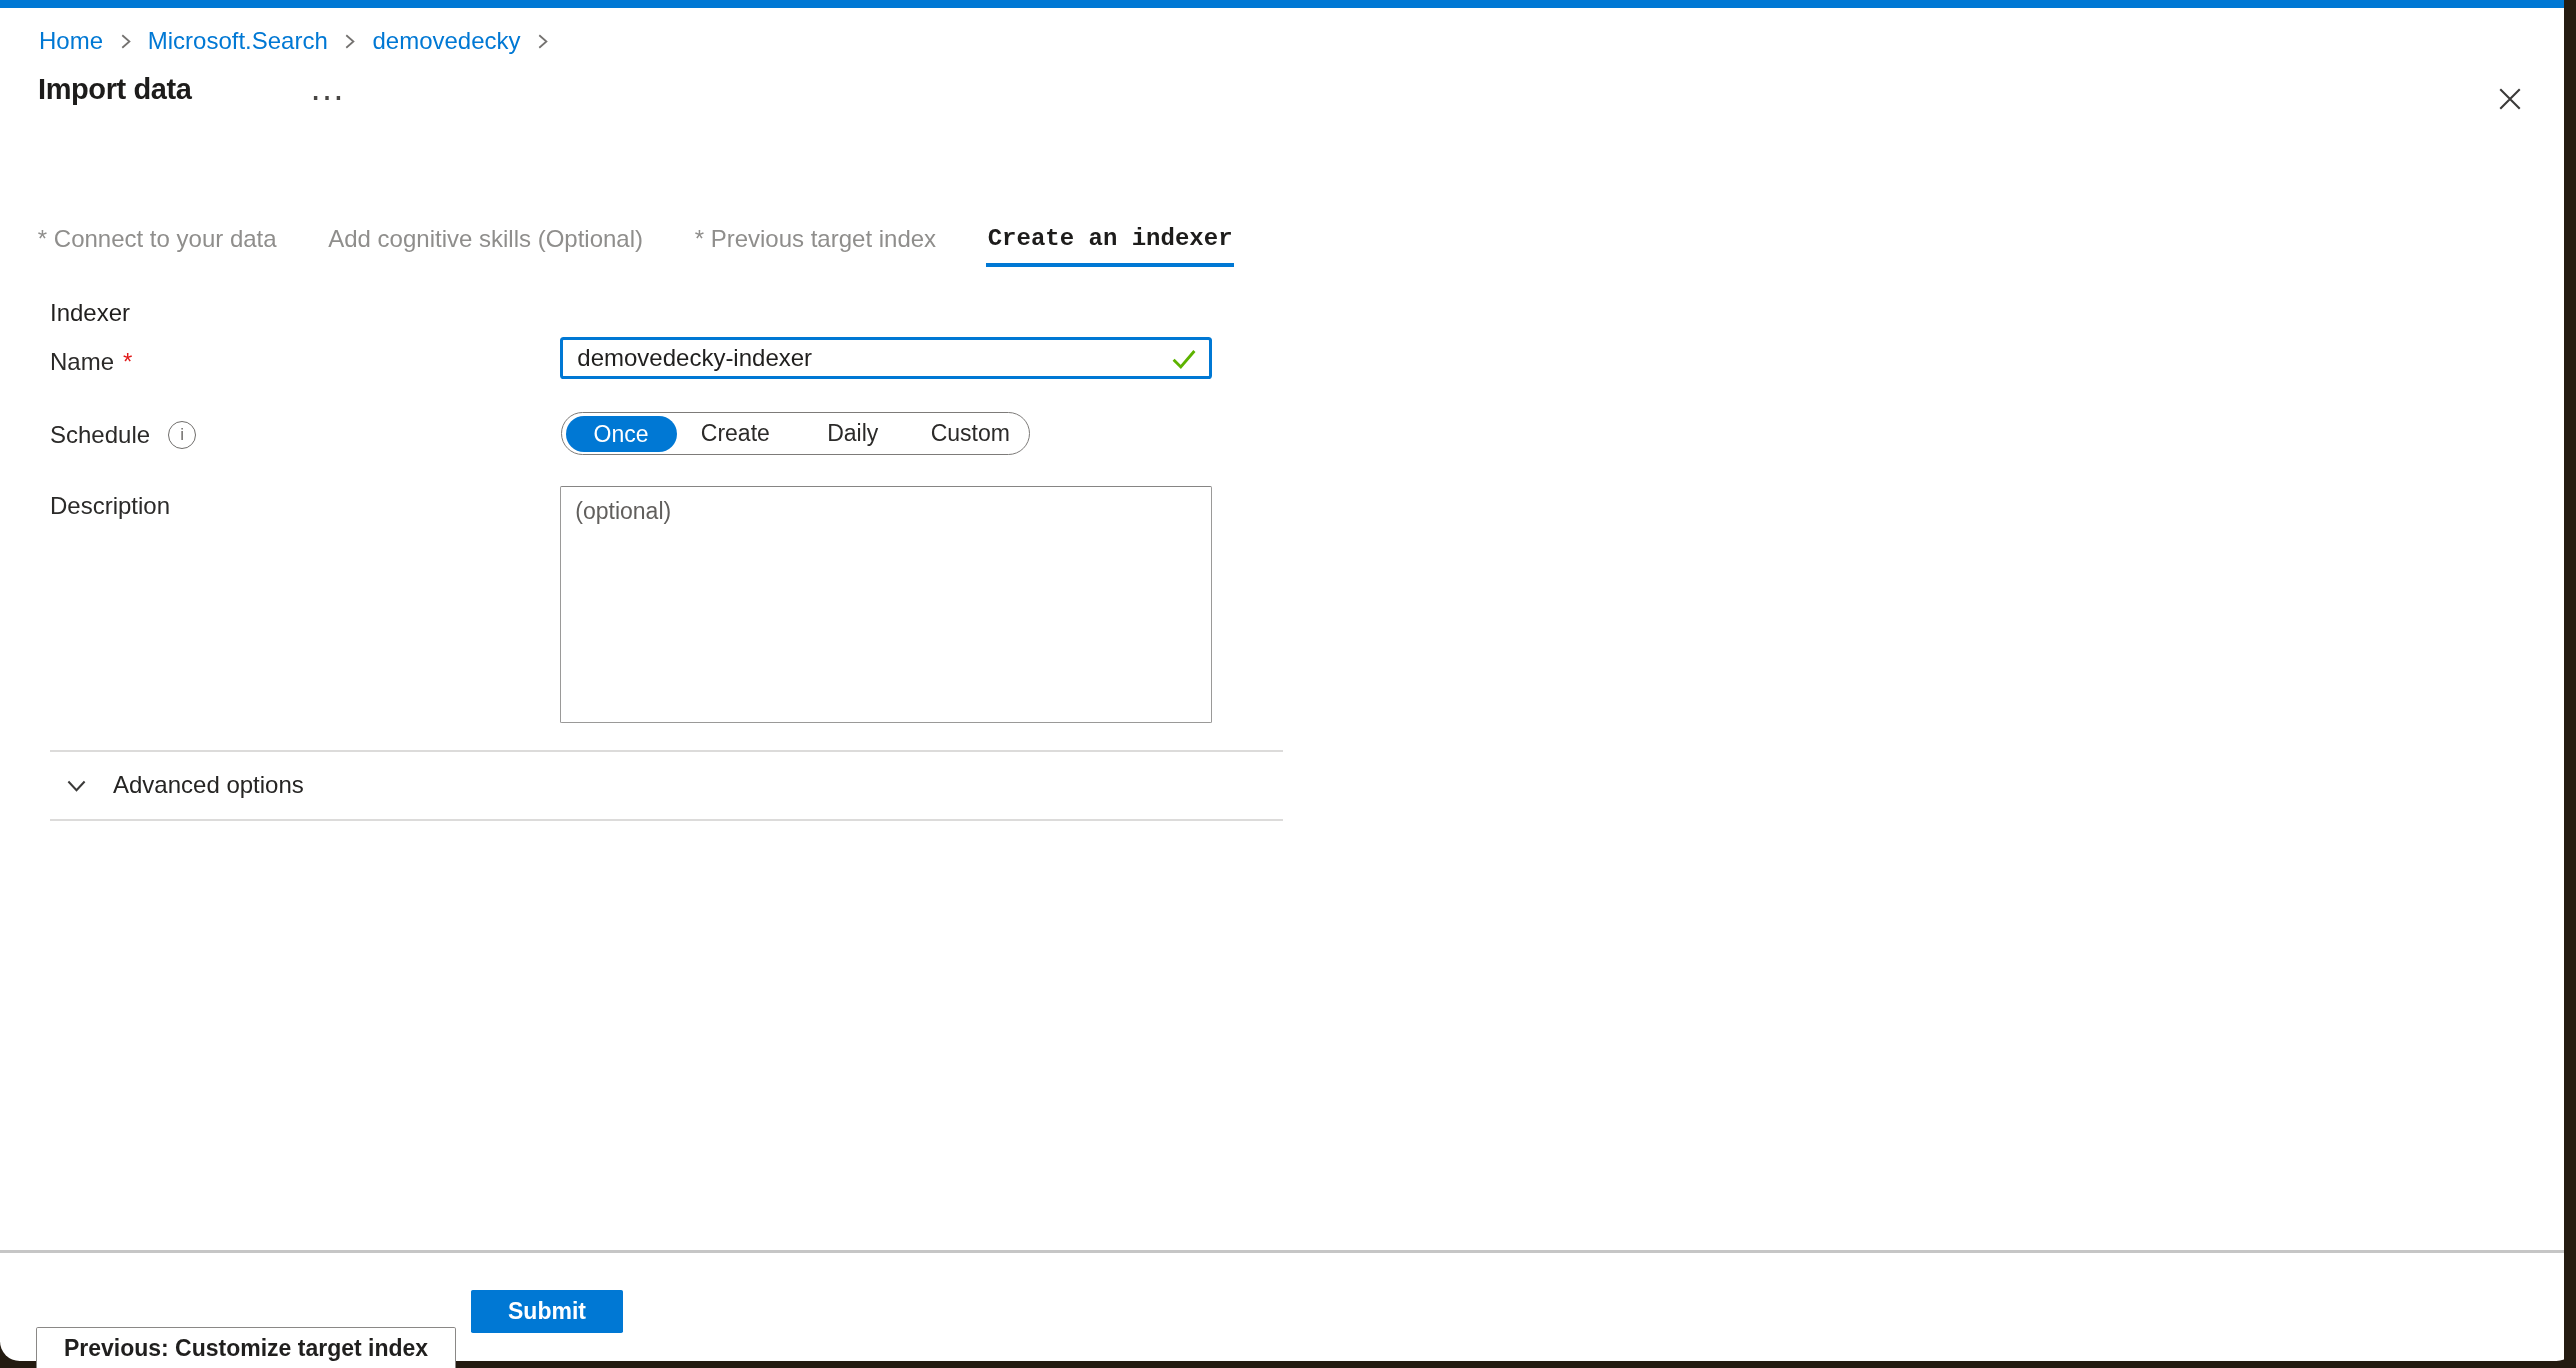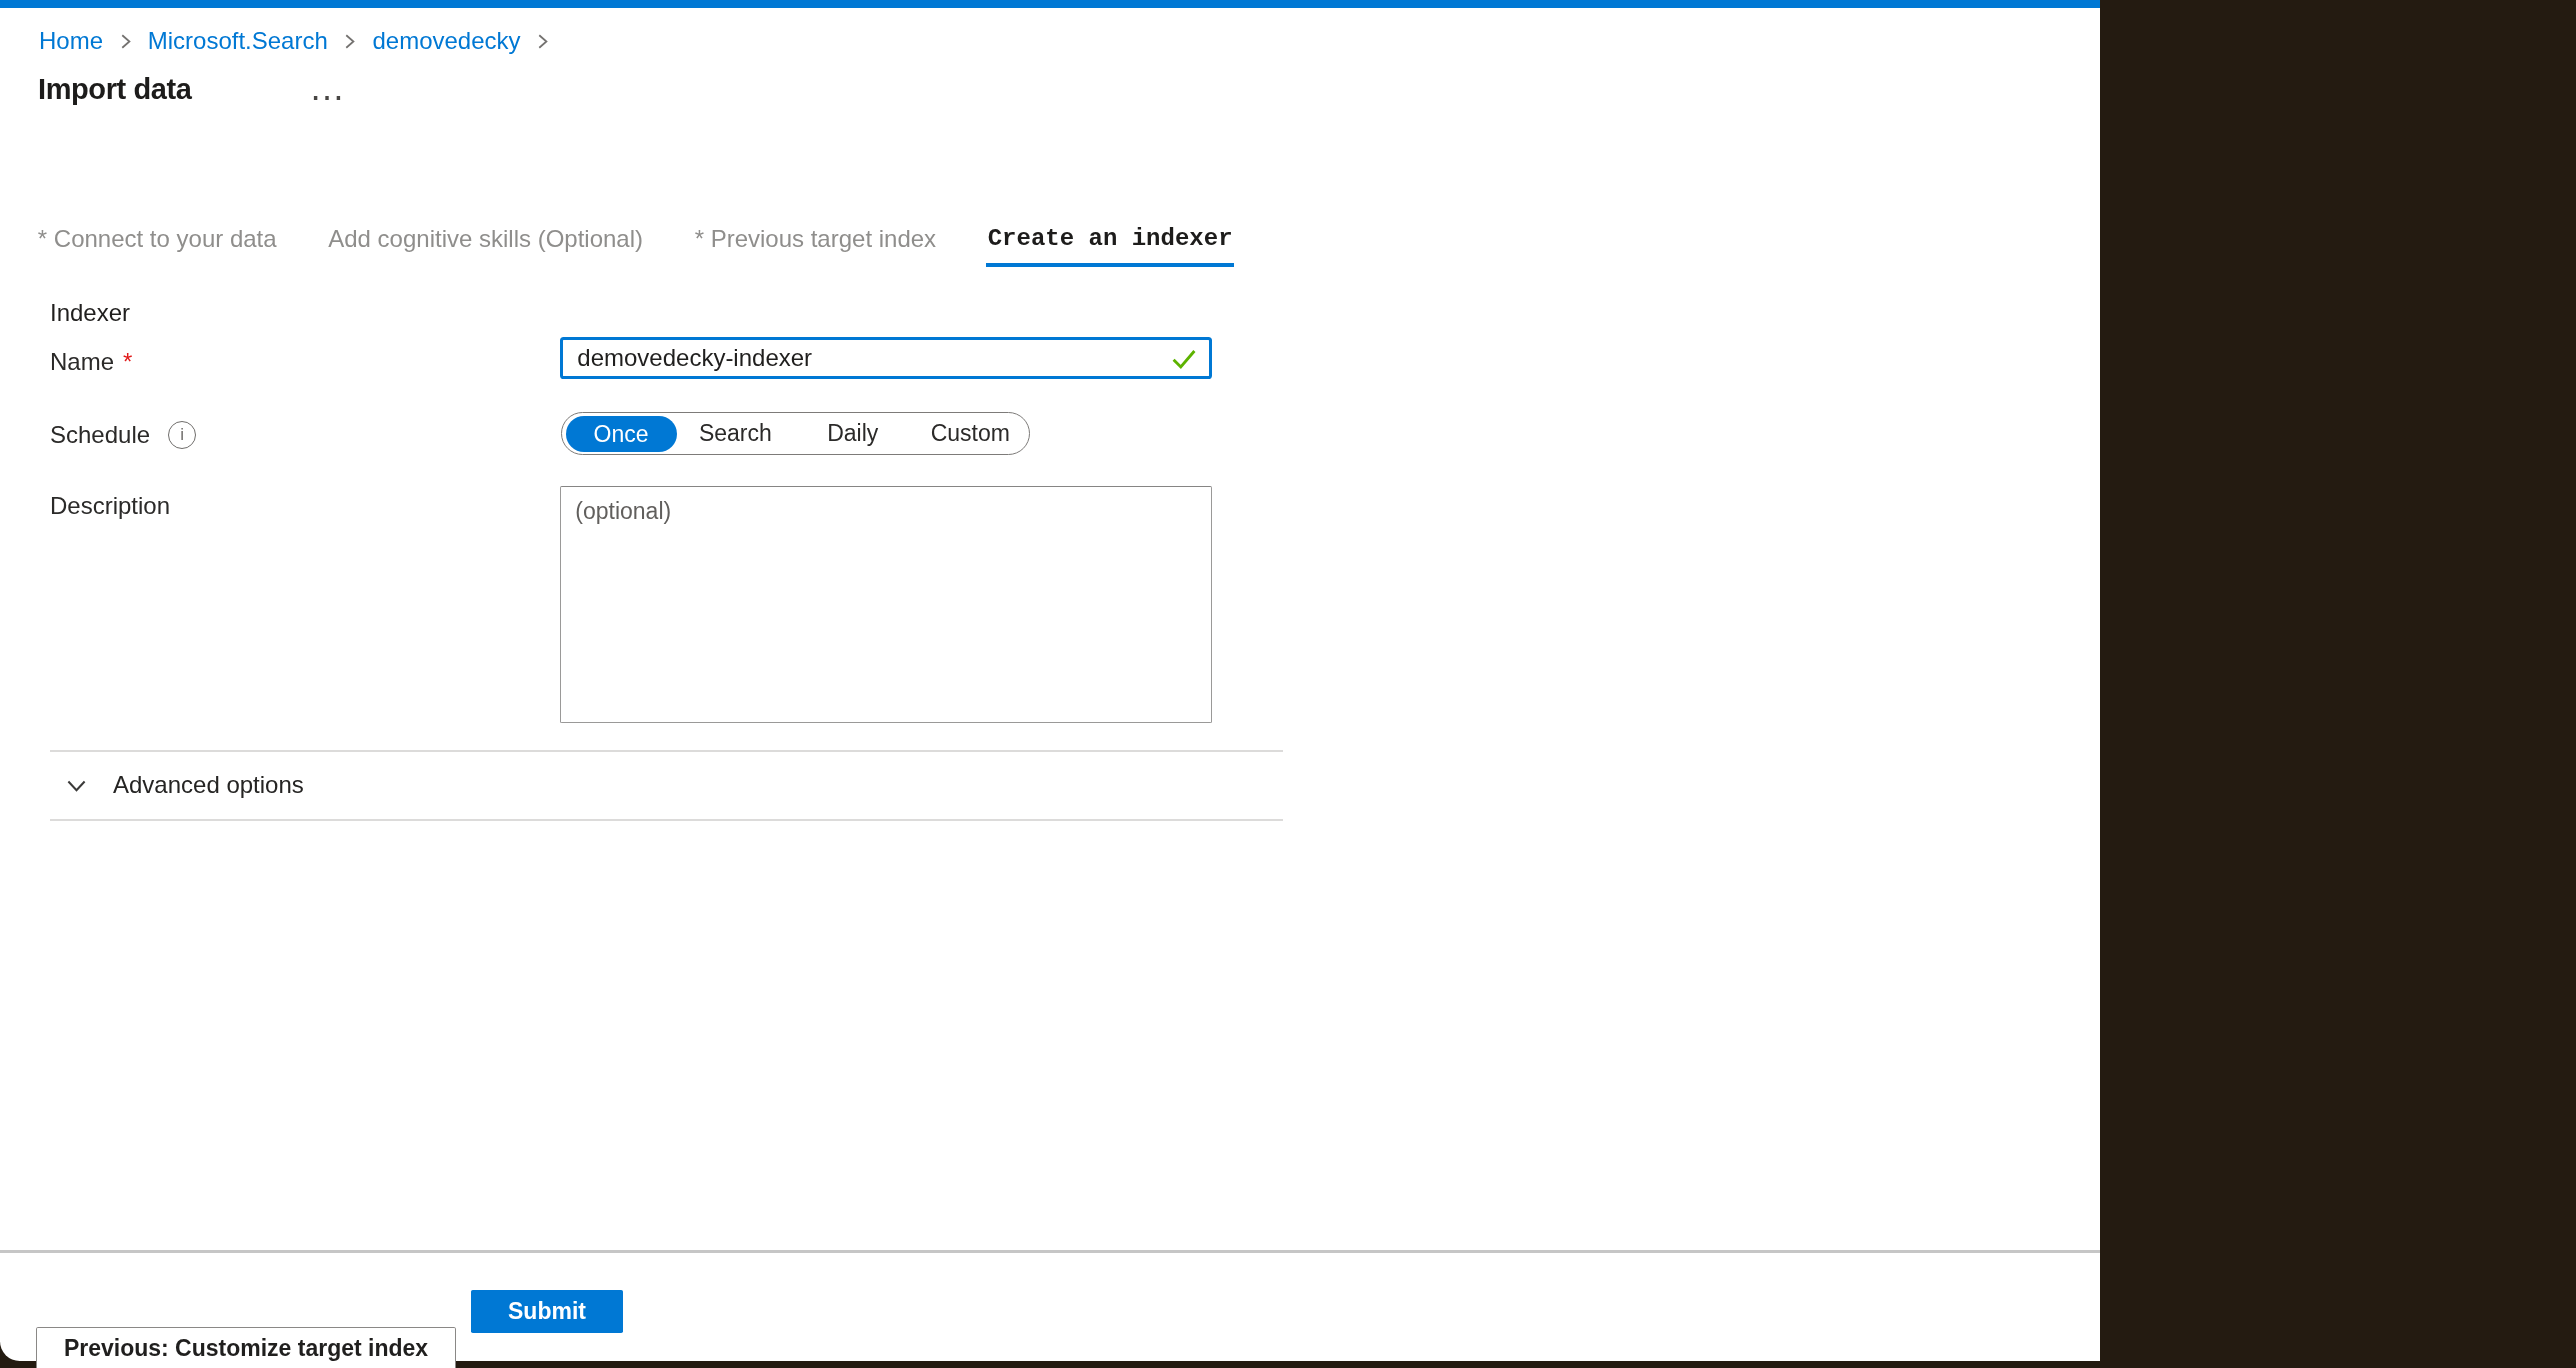--- a/index.html
+++ b/index.html
@@ -3,21 +3,21 @@
 <meta charset="utf-8">
 <style>
   :root{
     --blue:#0078d4;
     --text-dark:#201f1e;
     --text-gray:#8f8e8c;
   }
   html,body{margin:0;padding:0;}
   body{background:#241b11;}
   .page{
-    position:relative;width:2100px;height:1369px;
+    position:relative;width:2564px;height:1369px;
     background:#241b11;
     font-family:"Liberation Sans",sans-serif;
     overflow:hidden;
   }
   .sheet{
     position:absolute;left:0;top:0;width:2576px;height:1361px;
     background:#ffffff;border-radius:0 0 19.7px 19.7px;
   }
   .topbar{
     position:absolute;left:0;top:0;width:100%;height:8px;background:var(--blue);
@@ -201,21 +201,21 @@
           <path d="M3.5 10.5 L8 15 L16.5 5" fill="none" stroke="#5db300" stroke-width="1.8"></path>
         </svg>
     </span>
 
     <div class="field-label label-schedule">
       <span>Schedule</span>
       <span class="info-icon">i</span>
     </div>
     <div class="pill-group">
       <div class="seg selected">Once</div>
-      <div class="seg">Search</div>
+      <div class="seg">Create</div>
       <div class="seg">Daily</div>
       <div class="seg">Custom</div>
     </div>
 
     <div class="field-label label-description">
       <span>Description</span>
     </div>
     <textarea class="description-textarea" placeholder="(optional)" style=""></textarea>
 
     <div class="divider divider-1"></div>

